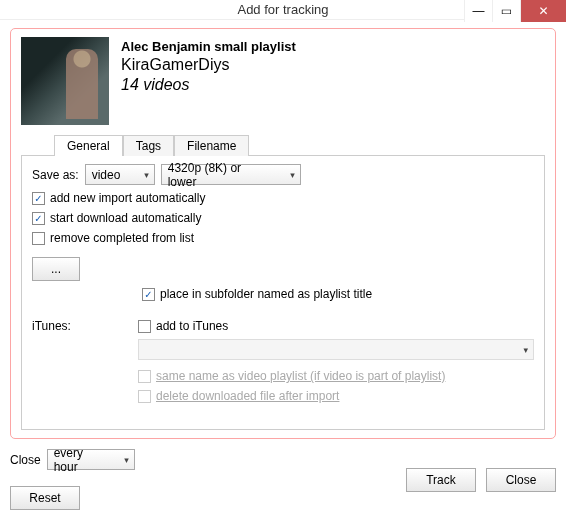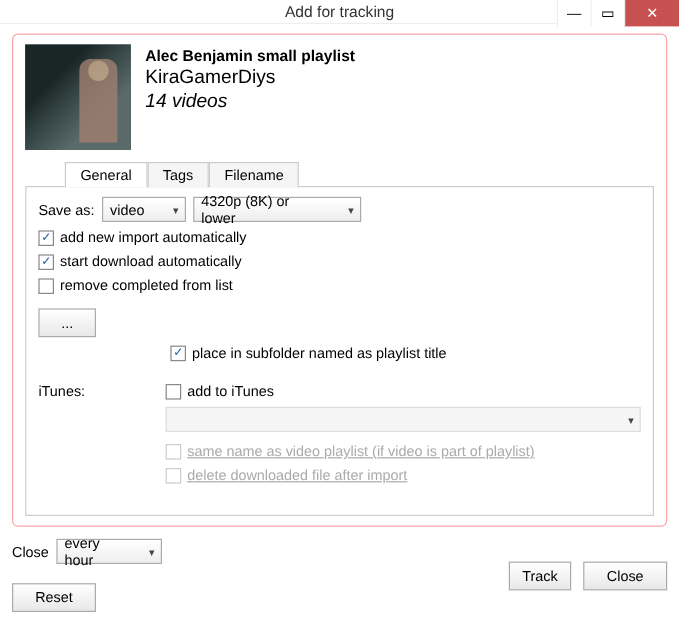--- a/index.html
+++ b/index.html
@@ -140,16 +140,16 @@
 
 <div class="bottom-bar">
   <div class="bottom-left">
     <div class="update-row">
       <span>Close</span>
       <span class="select" style="width:88px">every hour</span>
     </div>
     <span class="btn" style="width:70px">Reset</span>
   </div>
   <div class="bottom-right">
-    <span class="btn" style="width:52px">Track</span>
+    <span class="btn" style="width:70px">Track</span>
     <span class="btn" style="width:70px">Close</span>
   </div>
 </div>
 
 </body></html>

